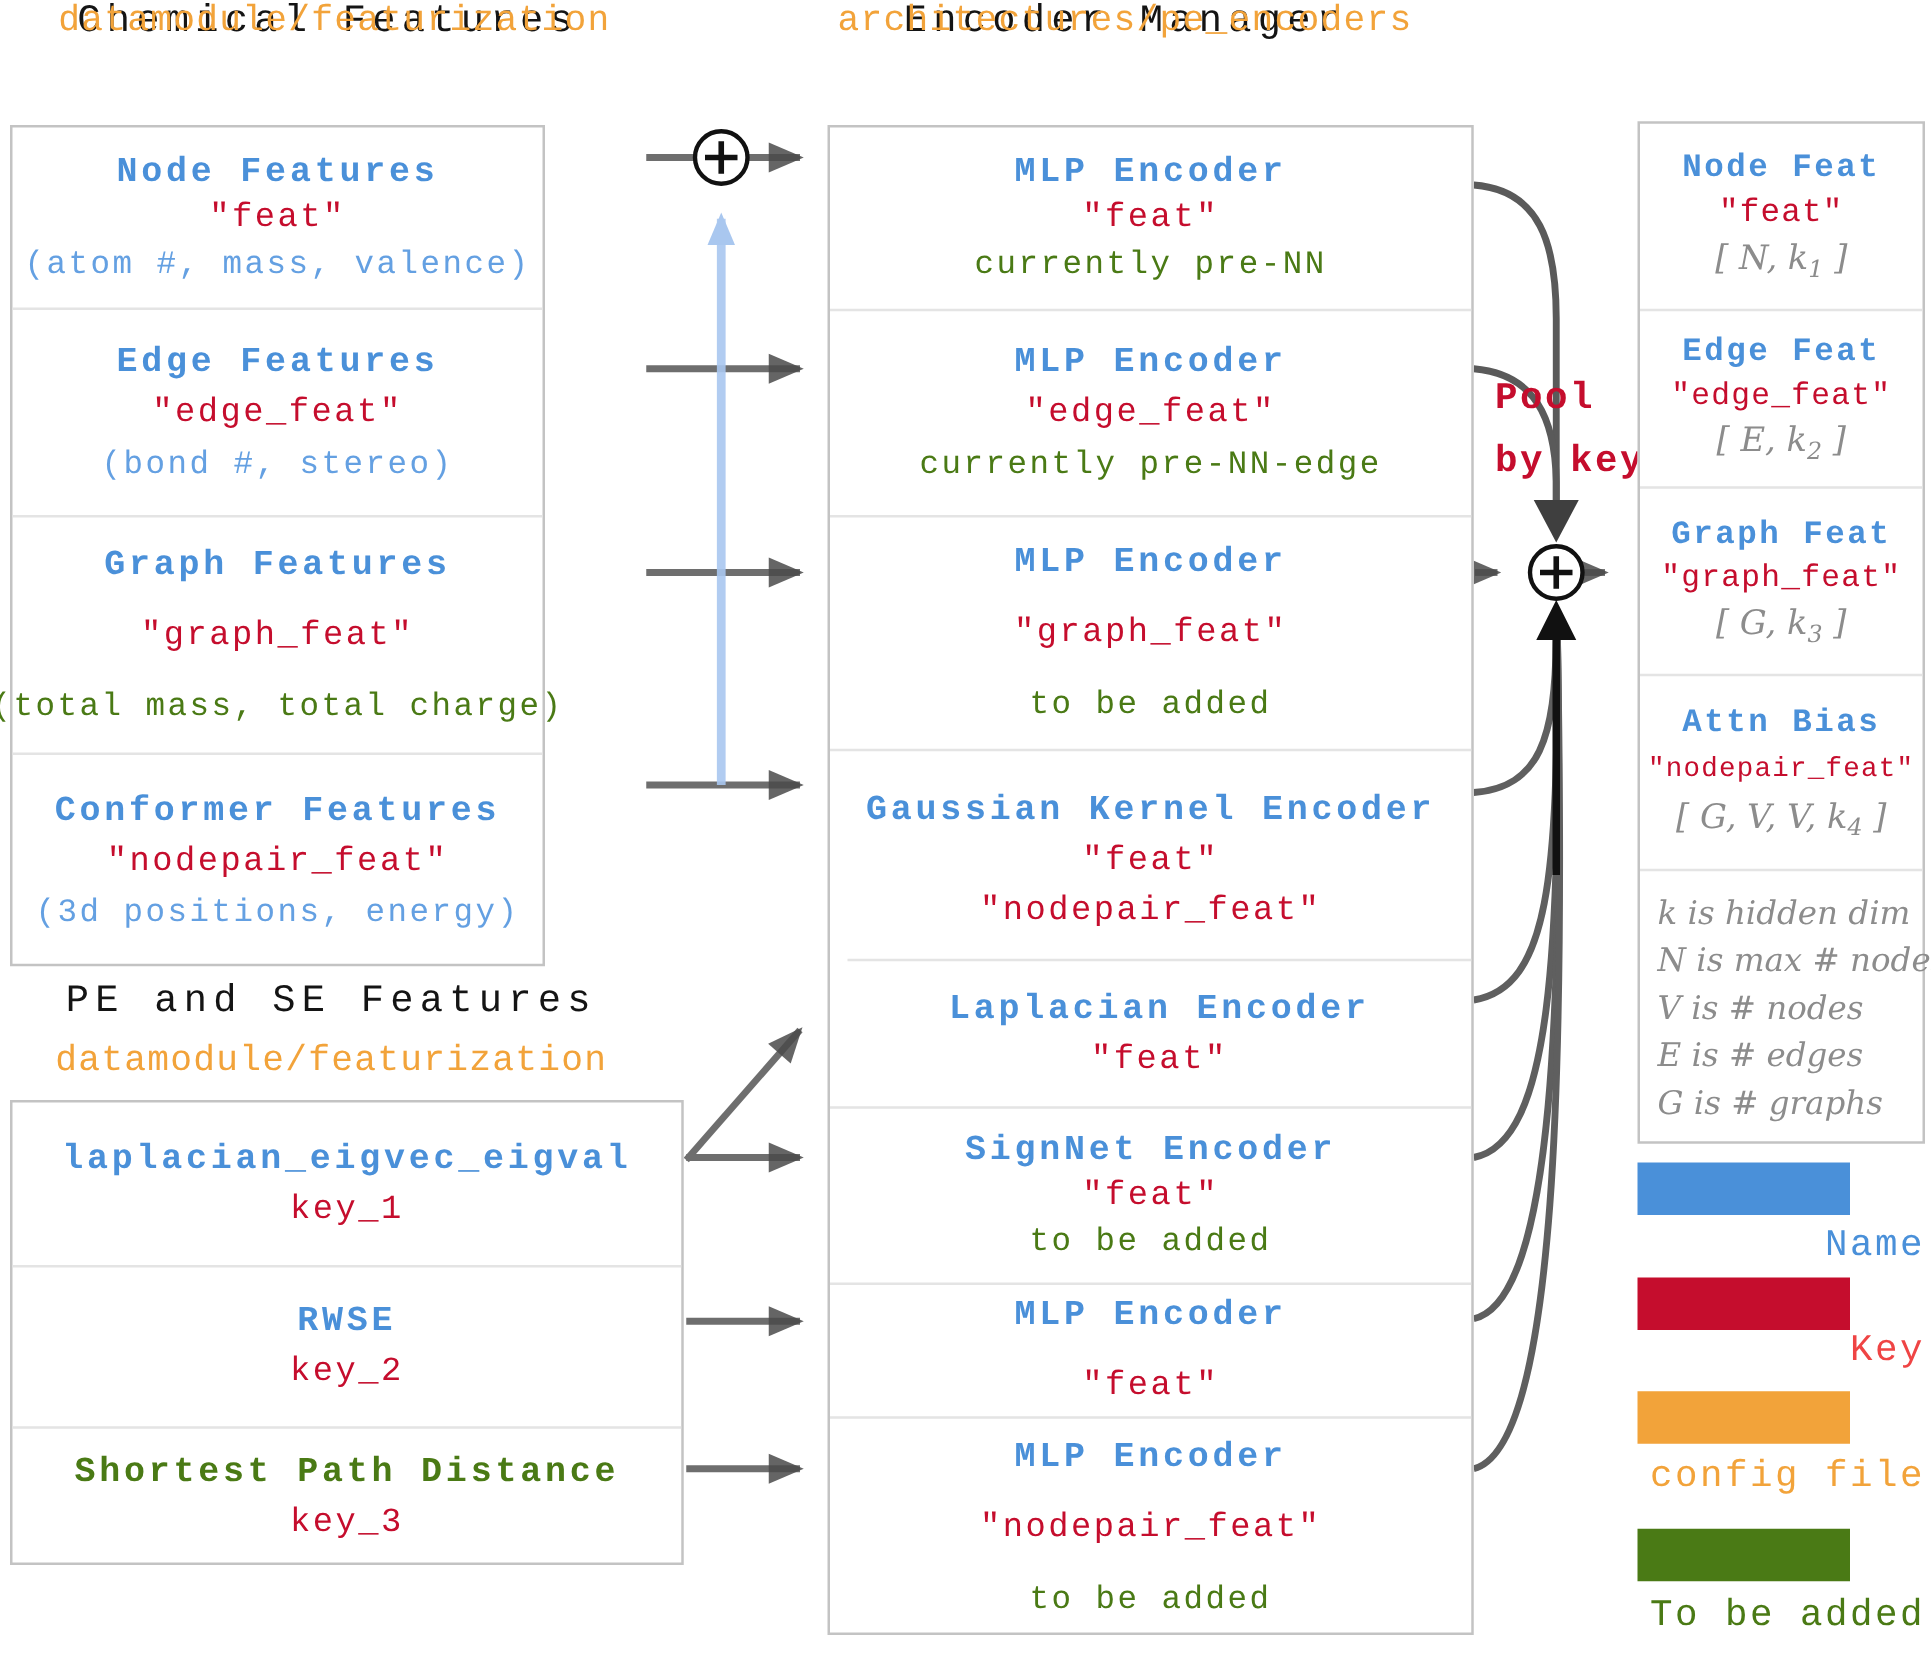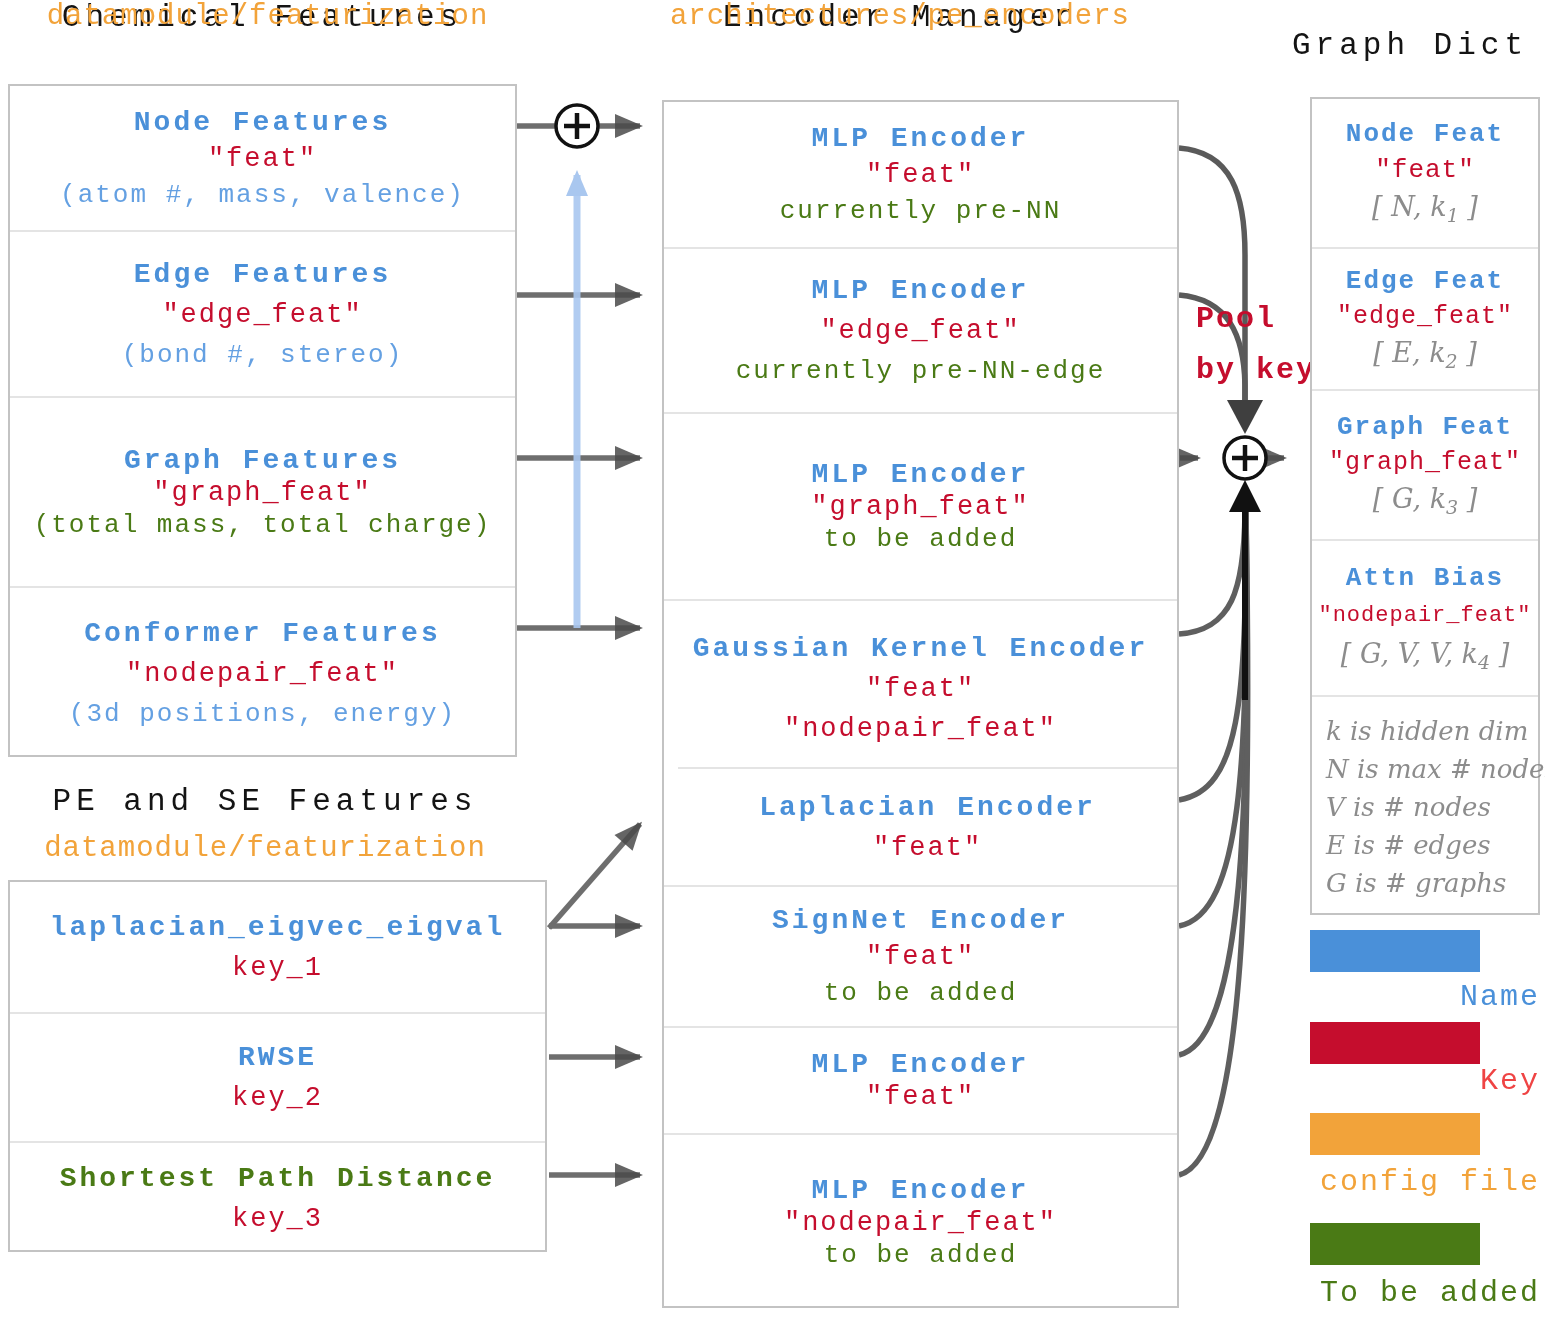--- a/index.html
+++ b/index.html
@@ -30,21 +30,21 @@
            line-height:38px; white-space:nowrap;}
   .notes-row{align-items:flex-start; padding-left:14px;}
   .pool{color:#c50d2d; font-weight:bold; font-size:30px; letter-spacing:2px; white-space:nowrap;}
   .lg-swatch{position:absolute; width:170px; height:42px;}
   .lg-label{position:absolute; width:290px; text-align:right; font-size:30px; letter-spacing:2px; white-space:nowrap;}
   .lg-blue{background:#4a90d9;} .t-blue{color:#4a90d9;}
   .lg-red{background:#c50d2d;}  .t-red{color:#ef4444;}
   .lg-orange{background:#f2a33a;} .t-orange{color:#f2a33a;}
   .lg-green{background:#4a7a15;} .t-green{color:#4a7a15;}
   svg{position:absolute; left:0; top:0; pointer-events:none;}
-  .gap6{gap:6px;} .gap10{gap:10px;} .gap14{gap:2px;}
+  .gap6{gap:6px;} .gap10{gap:10px;} .gap14{gap:26px;}
 </style>
 </head>
 <body>
 
 <div id="canvas">
 
   <svg width="1545" height="1330" viewBox="0 0 1545 1330">
     <defs>
       <marker id="hg" markerWidth="30" markerHeight="26" refX="26" refY="13" orient="auto" markerUnits="userSpaceOnUse">
         <path d="M1,1 L29,13 L1,25 z" fill="#4a4a4a" fill-opacity="0.85"></path>
@@ -94,21 +94,21 @@
     <g>
       <circle cx="1245" cy="458" r="21" fill="#ffffff" stroke="#111" stroke-width="3.5"></circle>
       <line x1="1232" y1="458" x2="1258" y2="458" stroke="#111" stroke-width="4.5"></line>
       <line x1="1245" y1="445" x2="1245" y2="471" stroke="#111" stroke-width="4.5"></line>
     </g>
   </svg>
 
   <div class="abs ctr big-title" style="left:0; top:10; width:525px;">Chemical Features</div>
   <div class="abs ctr sub-title" style="left:0; top:56; width:535px;">datamodule/featurization</div>
 
-  <div class="box" style="left:8px; top:84px; width:509px; height:673px;">
+  <div class="box" style="left:8px; top:100px; width:428px; height:673px;">
     <div class="row gap6" style="top:0; height:144px;">
       <div class="h-blue">Node Features</div>
       <div class="key">"feat"</div>
       <div class="note-blue">(atom #, mass, valence)</div>
     </div>
     <div class="row sep gap10" style="top:144px; height:166px;">
       <div class="h-blue">Edge Features</div>
       <div class="key">"edge_feat"</div>
       <div class="note-blue">(bond #, stereo)</div>
     </div>
@@ -182,21 +182,20 @@
     <div class="row sep gap14" style="top:1031px; height:177px;">
       <div class="h-blue">MLP Encoder</div>
       <div class="key">"nodepair_feat"</div>
       <div class="status">to be added</div>
     </div>
   </div>
 
   <div class="abs pool" style="left:1196px; top:302px;">Pool</div>
   <div class="abs pool" style="left:1196px; top:353px;">by key</div>
 
-  <div class="abs ctr big-title" style="left:1280px; top:28px; width:260px;">Graph Dict</div>
 
   <div class="box" style="left:1310px; top:97px; width:230px; height:818px;">
     <div class="row gap6" style="top:0; height:148px;">
       <div class="gd-head">Node Feat</div>
       <div class="gd-key" style="font-size:26px;">"feat"</div>
       <div class="gd-shape"><span>[ N, k</span><sub>1</sub><span> ]</span></div>
     </div>
     <div class="row sep gap6" style="top:148px; height:142px;">
       <div class="gd-head">Edge Feat</div>
       <div class="gd-key" style="font-size:25px;">"edge_feat"</div>

